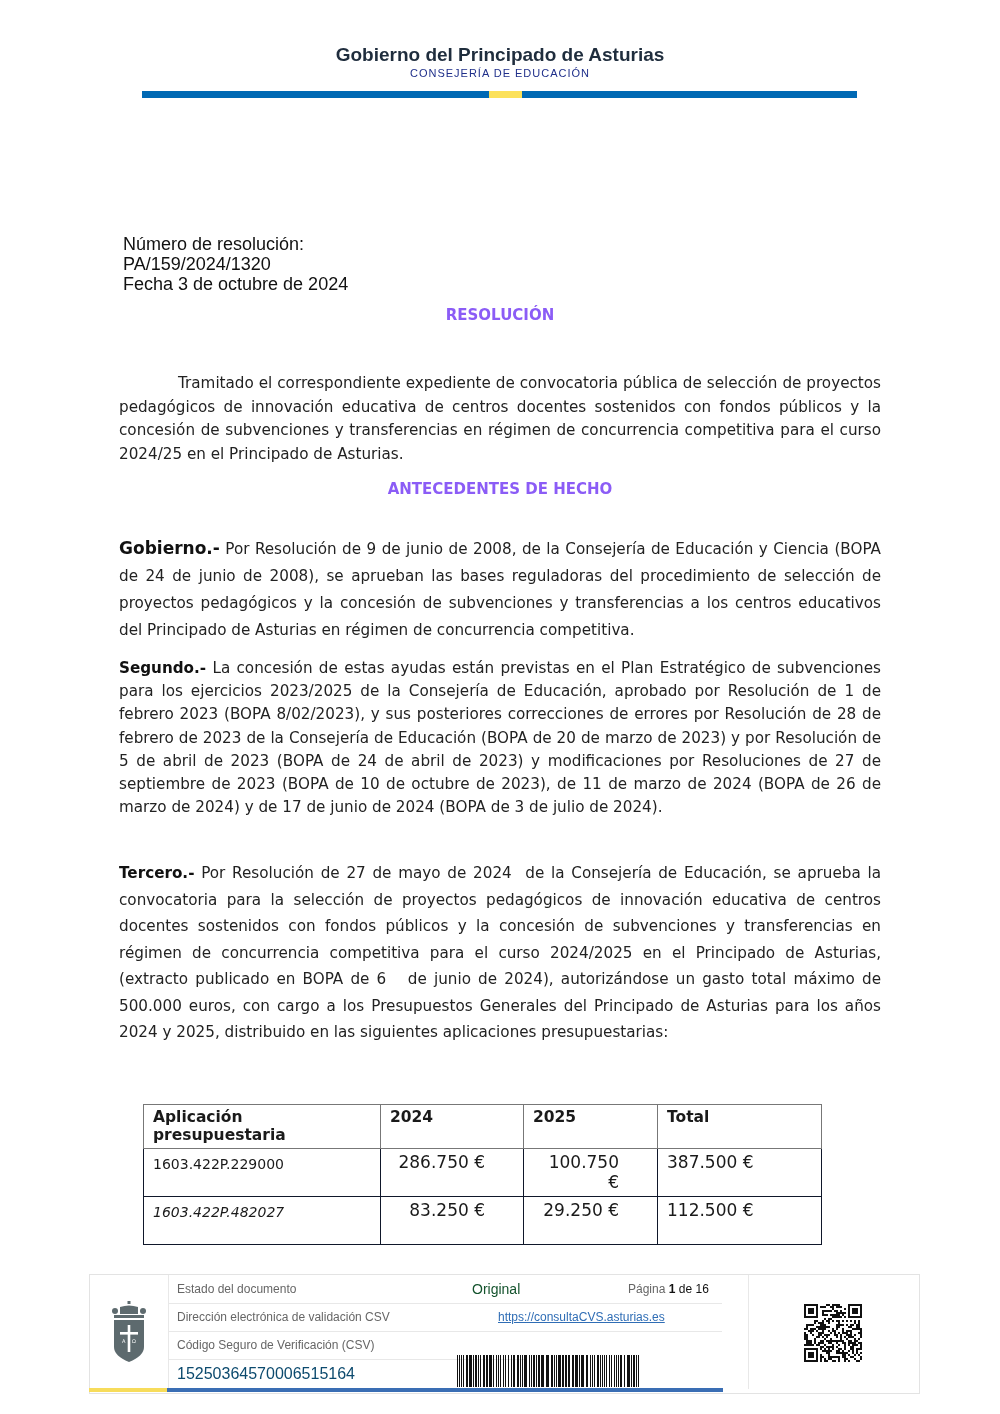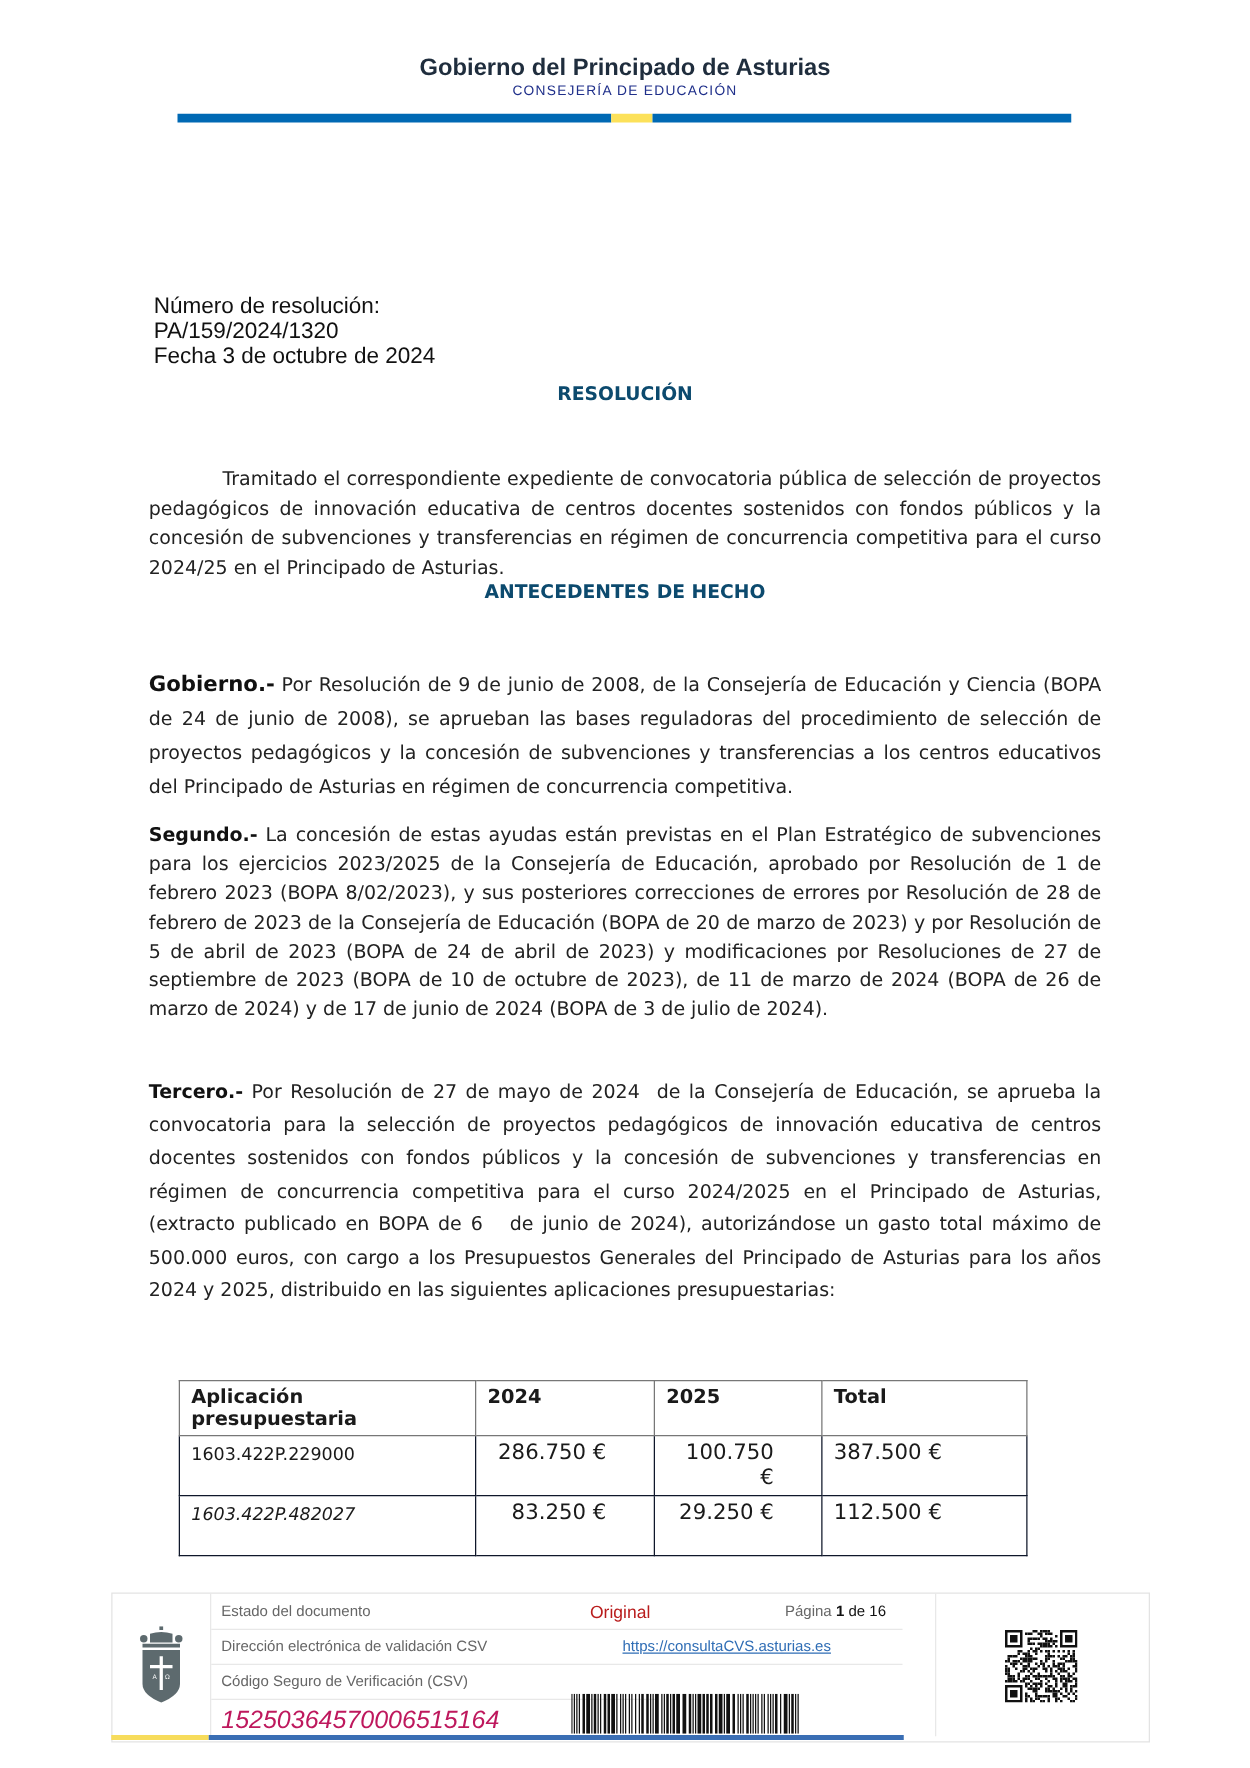--- a/index.html
+++ b/index.html
@@ -2,21 +2,21 @@
 <html><head>
 <meta charset="utf-8">
 <style>
   html, body { margin:0; padding:0; background:#ffffff; }
   body { width:1000px; height:1414px; position:relative; overflow:hidden; font-family:"DejaVu Sans", sans-serif; color:#1a1a1a; }
   .abs { position:absolute; }
   .hdr-title { left:0; width:1000px; top:44px; text-align:center; font-family:"Liberation Sans", sans-serif; font-weight:bold; font-size:19px; color:#1f2d3d; }
   .hdr-sub { left:0; width:1000px; top:67px; text-align:center; font-family:"Liberation Sans", sans-serif; font-size:11px; letter-spacing:1px; color:#1f2f8a; }
   .hdr-bar { top:91px; height:7px; }
   .res-meta { left:123px; top:234px; font-family:"Liberation Sans", sans-serif; font-size:18px; line-height:20px; color:#111; }
-  .heading { left:0; width:1000px; text-align:center; font-weight:bold; font-size:15px; color:#0c4a6e; }
+  .heading { left:0; width:1000px; text-align:center; font-weight:bold; font-size:15px; color:#8b5cf6; }
   .para { left:119px; width:762px; font-size:15.2px; text-align:justify; color:#222; }
   .para b { font-weight:bold; color:#111; }
   .intro { top:372px; line-height:23.5px; }
   .intro .indent { display:inline-block; width:59px; }
   .p1 { top:535px; line-height:27px; }
   .p1 b { font-size:17px; }
   .p2 { top:657px; line-height:23.2px; }
   .p3 { top:860px; line-height:26.5px; }
   table.budget { position:absolute; left:143px; top:1104px; width:679px; border-collapse:collapse; }
   table.budget td { border:1px solid #0f172a; vertical-align:top; padding:3px 9px; height:37px; font-size:14px; }
@@ -44,21 +44,21 @@
 <div class="abs res-meta">
   <div>Número de resolución:</div>
   <div>PA/159/2024/1320</div>
   <div>Fecha 3 de octubre de 2024</div>
 </div>
 
 <div class="abs heading" style="top:306px;">RESOLUCIÓN</div>
 
 <div class="abs para intro"><span class="indent"></span><span>Tramitado el correspondiente expediente de convocatoria pública de selección de proyectos pedagógicos de innovación educativa de centros docentes sostenidos con fondos públicos y la concesión de subvenciones y transferencias en régimen de concurrencia competitiva para el curso 2024/25 en el Principado de Asturias.</span></div>
 
-<div class="abs heading" style="top:464px;text-align:center;">ANTECEDENTES DE HECHO</div>
+<div class="abs heading" style="top:480px;text-align:center;">ANTECEDENTES DE HECHO</div>
 
 <div class="abs para p1"><b>Gobierno.-</b><span> Por Resolución de 9 de junio de 2008, de la Consejería de Educación y Ciencia (BOPA de 24 de junio de 2008), se aprueban las bases reguladoras del procedimiento de selección de proyectos pedagógicos y la concesión de subvenciones y transferencias a los centros educativos del Principado de Asturias en régimen de concurrencia competitiva.</span></div>
 
 <div class="abs para p2"><b>Segundo.-</b><span> La concesión de estas ayudas están previstas en el Plan Estratégico de subvenciones para los ejercicios 2023/2025 de la Consejería de Educación, aprobado por Resolución de 1 de febrero 2023 (BOPA 8/02/2023), y sus posteriores correcciones de errores por Resolución de 28 de febrero de 2023 de la Consejería de Educación (BOPA de 20 de marzo de 2023) y por Resolución de 5 de abril de 2023 (BOPA de 24 de abril de 2023) y modificaciones por Resoluciones de 27 de septiembre de 2023 (BOPA de 10 de octubre de 2023), de 11 de marzo de 2024 (BOPA de 26 de marzo de 2024) y de 17 de junio de 2024 (BOPA de 3 de julio de 2024).</span></div>
 
 <div class="abs para p3"><b>Tercero.-</b><span style="white-space:pre-wrap;"> Por Resolución de 27 de mayo de 2024  de la Consejería de Educación, se aprueba la convocatoria para la selección de proyectos pedagógicos de innovación educativa de centros docentes sostenidos con fondos públicos y la concesión de subvenciones y transferencias en régimen de concurrencia competitiva para el curso 2024/2025 en el Principado de Asturias, (extracto publicado en BOPA de 6   de junio de 2024), autorizándose un gasto total máximo de 500.000 euros, con cargo a los Presupuestos Generales del Principado de Asturias para los años 2024 y 2025, distribuido en las siguientes aplicaciones presupuestarias:</span></div>
 
 <table class="budget">
   <tbody>
       <tr>
@@ -97,40 +97,40 @@
         <rect x="16.7" y="24" width="2.6" height="27"></rect>
         <rect x="9" y="31" width="18" height="2.6"></rect>
         <text x="11" y="42" font-size="5" fill="#fff" font-family="DejaVu Sans, sans-serif">A</text>
         <text x="21" y="42" font-size="5" fill="#fff" font-family="DejaVu Sans, sans-serif">Ω</text>
       </g>
     </svg>
   </div>
 
   <div class="abs f-row" style="top:0;">
     <span style="left:8px;">Estado del documento</span>
-    <span style="left:303px;top:6px;font-size:14px;color:#b91c1c;text-align:right;">Original</span>
+    <span style="left:303px;top:6px;font-size:14px;color:#14532d;text-align:right;">Original</span>
     <span style="left:459px;">
       <span style="position:static;">Página</span>
       <b style="position:static;color:#111;">1</b>
       <span style="position:static;color:#111;">de</span>
       <span style="position:static;color:#111;text-align:center;">16</span>
     </span>
   </div>
 
   <div class="abs f-row" style="top:28px;">
     <span style="left:8px;">Dirección electrónica de validación CSV</span>
     <span class="f-link" style="left:329px;">https://consultaCVS.asturias.es</span>
   </div>
 
   <div class="abs f-row" style="top:56px;width:355px;">
     <span style="left:8px;text-align:right;">Código Seguro de Verificación (CSV)</span>
   </div>
 
   <div class="abs" style="left:79px;top:84px;width:355px;height:30px;font-family:'Liberation Sans',sans-serif;">
-    <span style="position:absolute;left:8px;top:6px;font-size:20px;color:#be185d;font-style:italic;">15250364570006515164</span>
+    <span style="position:absolute;left:8px;top:6px;font-size:16px;color:#0c4a6e;">15250364570006515164</span>
   </div>
 
   <svg class="abs" width="186" height="32" style="left:367px;top:80px;" id="barcode">
       <rect x="0" y="0" width="1" height="32" fill="#111"></rect>
       <rect x="2" y="0" width="1" height="32" fill="#111"></rect>
       <rect x="4" y="0" width="1" height="32" fill="#111"></rect>
       <rect x="6" y="0" width="1" height="32" fill="#111"></rect>
       <rect x="9" y="0" width="2" height="32" fill="#111"></rect>
       <rect x="12" y="0" width="3" height="32" fill="#111"></rect>
       <rect x="16" y="0" width="1" height="32" fill="#111"></rect>

